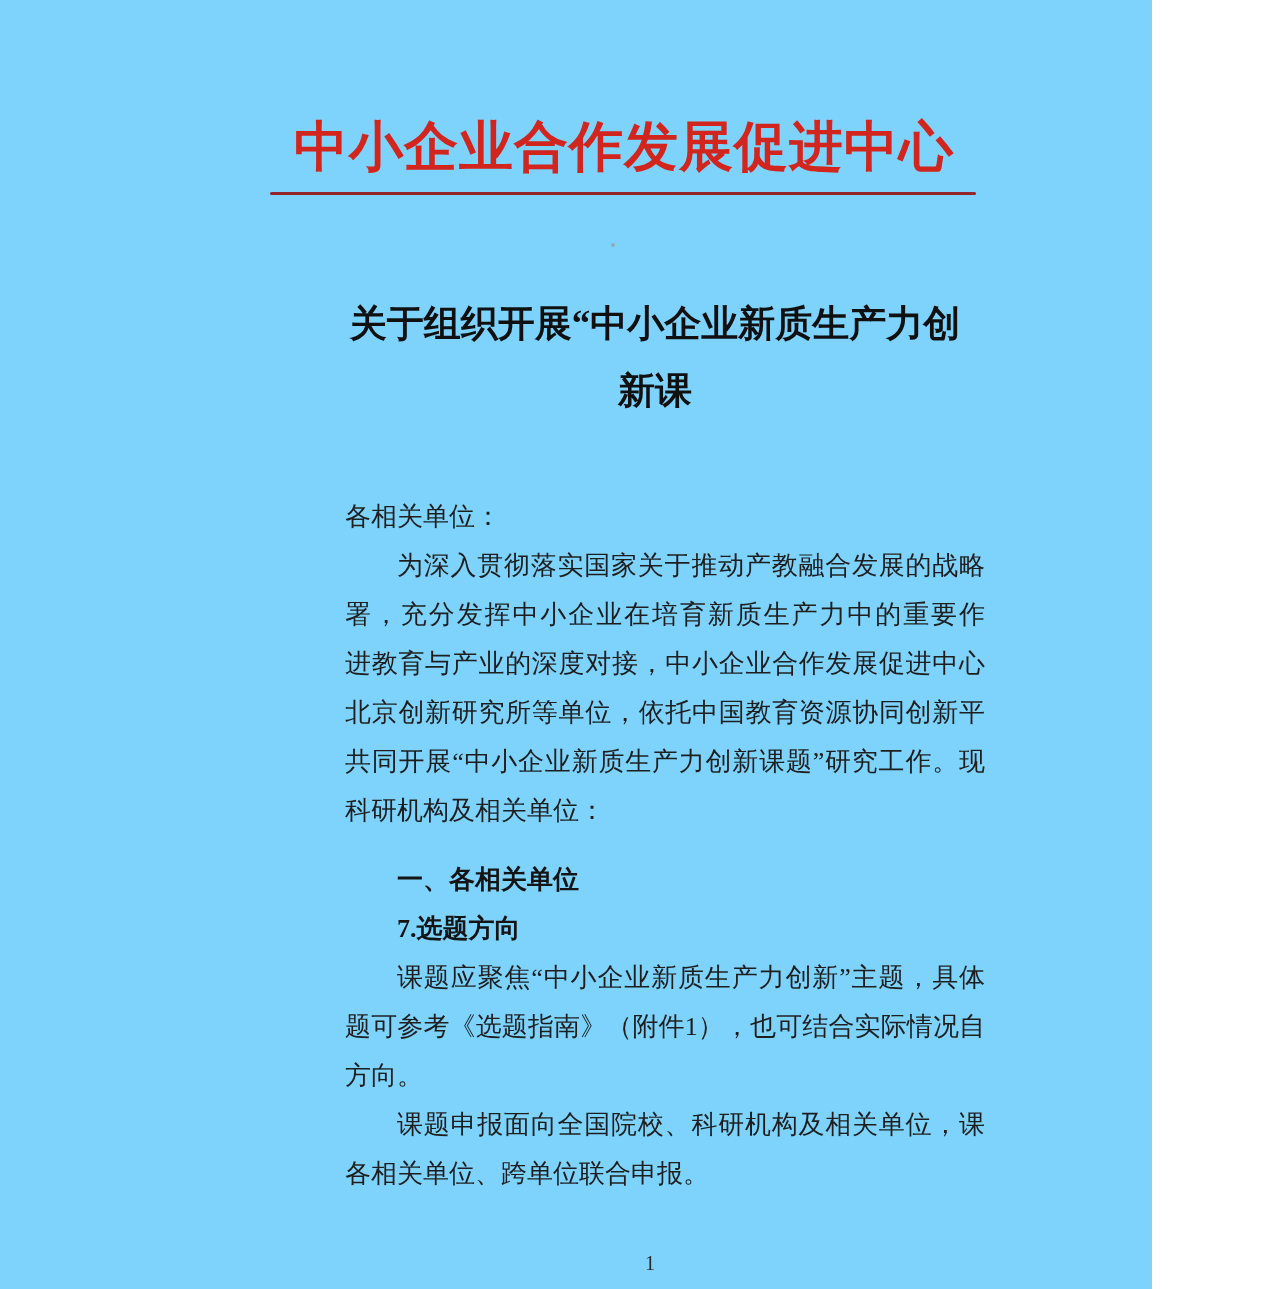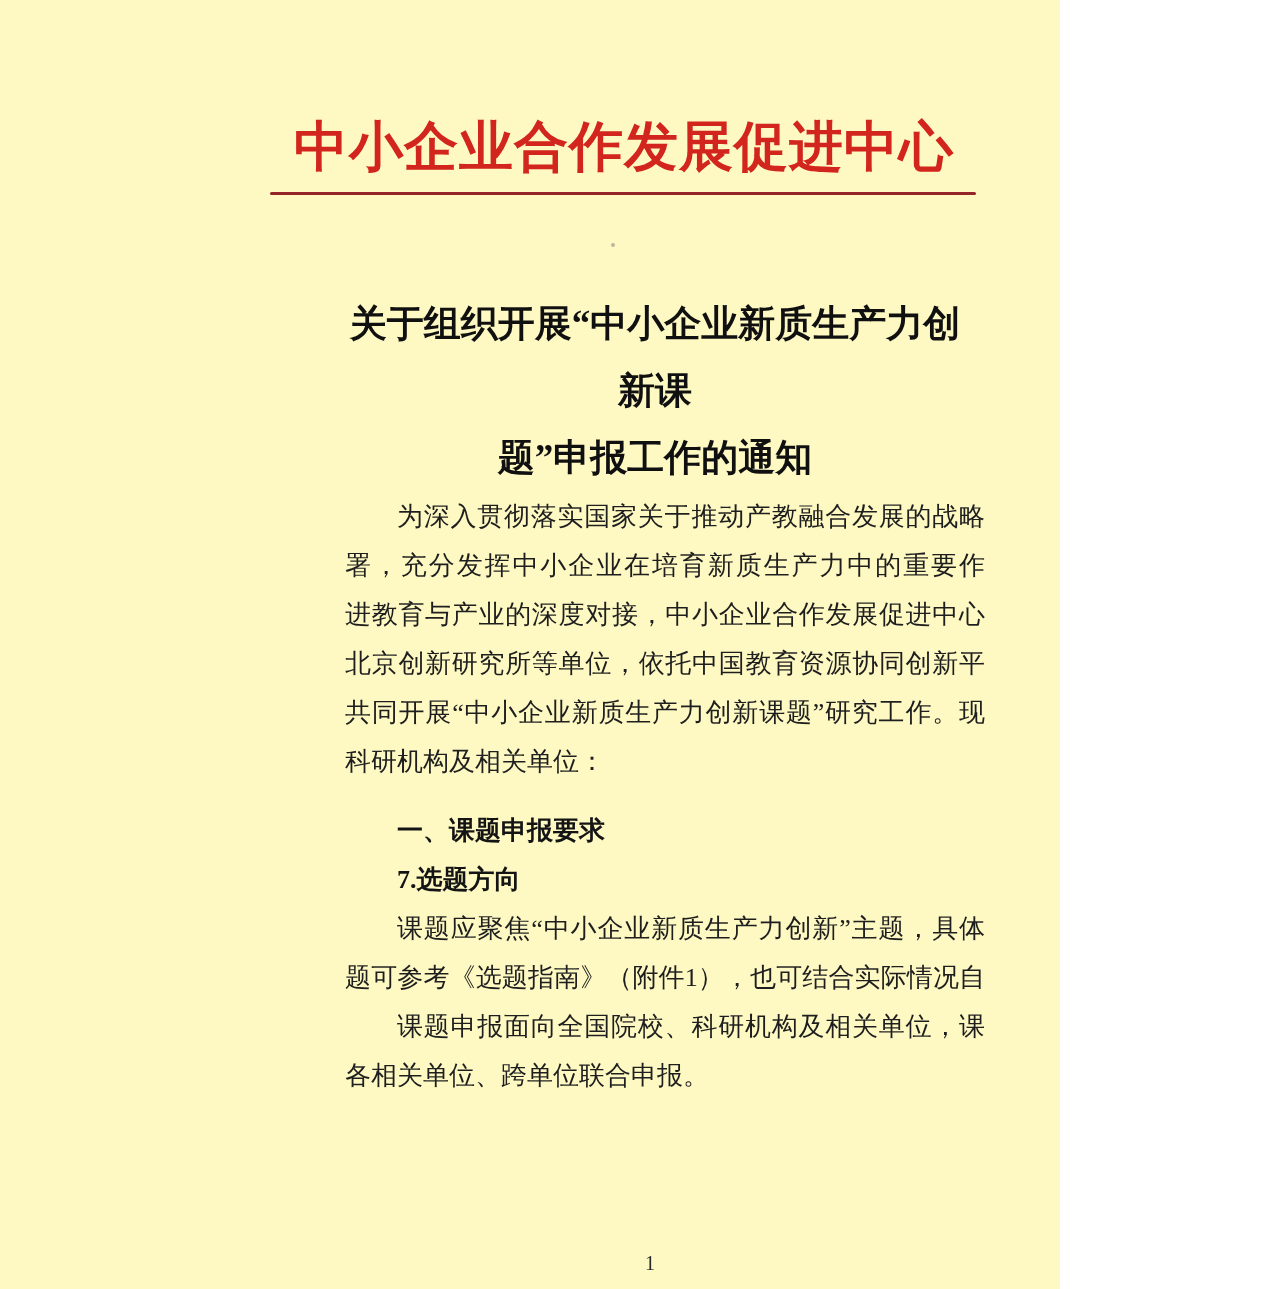--- a/index.html
+++ b/index.html
@@ -2,23 +2,23 @@
 <html lang="zh"><head>
 <meta charset="utf-8">
 <style>
   html, body {
     margin: 0;
     padding: 0;
     background: #ffffff;
   }
   .page {
     position: relative;
-    width: 1060px;
+    width: 1152px;
     height: 1289px;
-    background: #fef9c3;
+    background: #7dd3fc;
     overflow: hidden;
     font-family: "Liberation Serif", "DejaVu Serif", serif;
     color: #1f1f1f;
   }
   
   .letterhead-name {
     position: absolute;
     left: 270px;
     top: 110px;
     width: 708px;
@@ -111,39 +111,40 @@
 
 <div class="page">
 
   <div class="letterhead-name">中小企业合作发展促进中心</div>
   <div class="letterhead-rule"></div>
 
   <div class="speck"></div>
 
   <h1 class="doc-title">
     <span class="title-line">关于组织开展“中小企业新质生产力创新课</span>
-    <span class="title-line">题”申报工作的通知</span>
   </h1>
 
   <div class="body-block">
 
+    <div class="line">各相关单位：</div>
 
     <div class="line fill indent">为深入贯彻落实国家关于推动产教融合发展的战略部</div>
     <div class="line fill">署，充分发挥中小企业在培育新质生产力中的重要作用，促</div>
     <div class="line fill">进教育与产业的深度对接，中小企业合作发展促进中心联合</div>
     <div class="line fill">北京创新研究所等单位，依托中国教育资源协同创新平台，</div>
     <div class="line fill">共同开展“中小企业新质生产力创新课题”研究工作。现将</div>
     <div class="line">科研机构及相关单位：</div>
 
-    <div class="line heading indent section-gap">一、课题申报要求</div>
+    <div class="line heading indent section-gap">一、各相关单位</div>
 
     <div class="line heading indent">7.选题方向</div>
 
     <div class="line fill indent">课题应聚焦“中小企业新质生产力创新”主题，具体选</div>
     <div class="line fill">题可参考《选题指南》（附件1），也可结合实际情况自拟</div>
+    <div class="line">方向。</div>
 
 
     <div class="line fill indent">课题申报面向全国院校、科研机构及相关单位，课题申</div>
     <div class="line">各相关单位、跨单位联合申报。</div>
 
   </div>
 
   <div class="page-number">1</div>
 
 </div>

